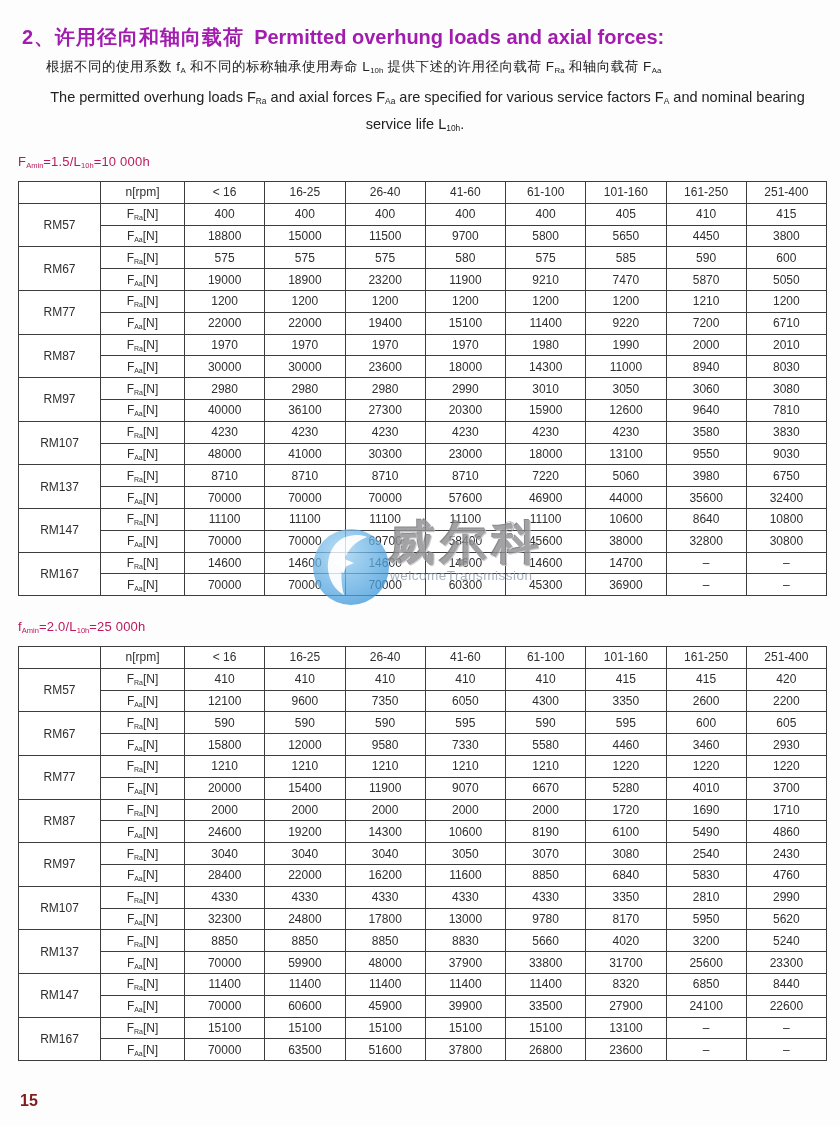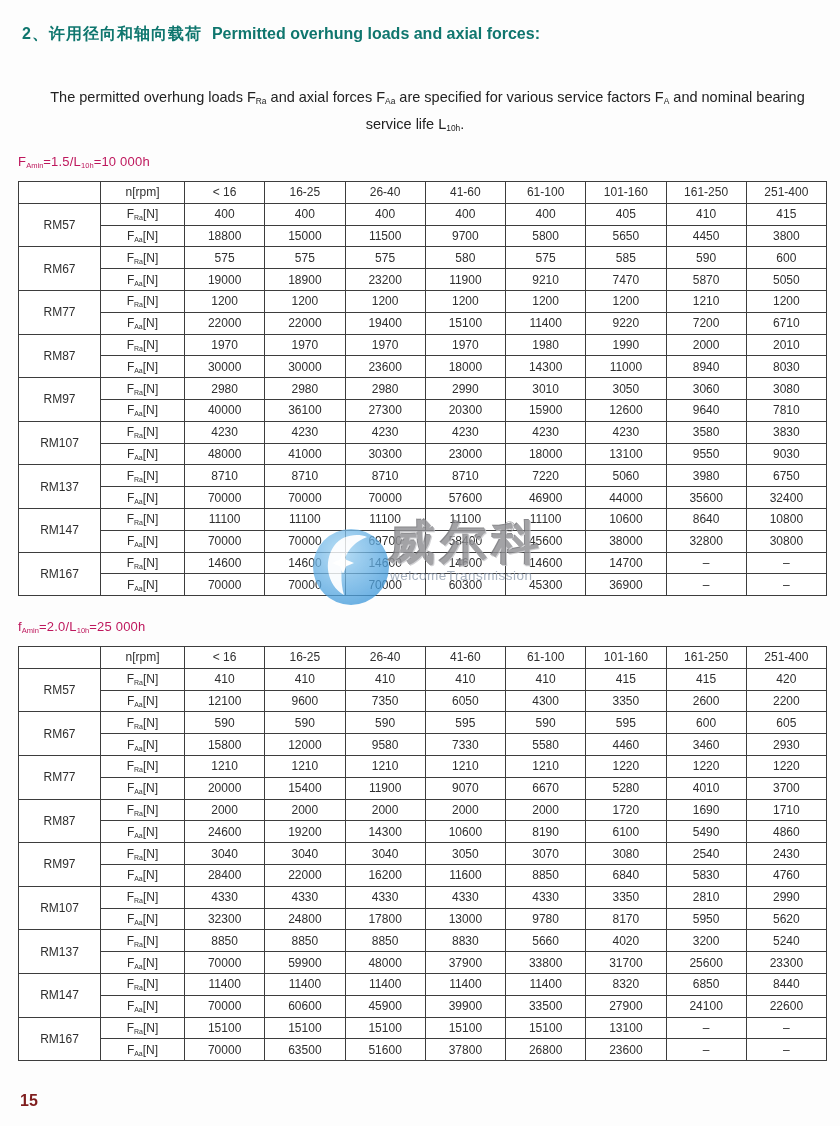--- a/index.html
+++ b/index.html
@@ -5,21 +5,21 @@
   * { margin:0; padding:0; box-sizing:border-box; }
   html,body { background:#e8e8e8; }
   .page {
     position:relative; width:840px; height:1126px; margin:0 auto;
     background:#fdfdfd; overflow:hidden;
     font-family:"Liberation Sans","DejaVu Sans",sans-serif;
     color:#2a2a2a;
   }
   sub { font-size:0.58em; line-height:0; vertical-align:-0.25em; letter-spacing:0; }
 
-  .title-row { position:absolute; top:24px; left:22px; font-size:16px; font-weight:bold; color:#0f766e; white-space:nowrap; }
+  .title-row { position:absolute; top:24px; left:22px; font-size:20px; font-weight:bold; color:#a21caf; white-space:nowrap; }
   .title-row .cn { margin-right:10px; letter-spacing:1px; }
 
   .para-cn { position:absolute; top:58px; left:46px; font-size:13.5px; color:#222; letter-spacing:0.5px; white-space:nowrap; }
   .para-en { position:absolute; top:84px; left:20px; width:790px; font-size:14.5px; line-height:27px; text-indent:25px; color:#222;text-align:center; }
 
   .table-section { position:absolute; left:18px; width:808px; }
   #section-0 { top:154px; }
   #section-1 { top:619px; }
   .tbl-heading { font-size:13px; color:#be185d; height:20px; margin-bottom:7px; letter-spacing:0.2px; }
 
@@ -48,20 +48,21 @@
 </style>
 </head>
 <body>
 
 <div class="page">
 
   <div class="title-row">
     <span class="cn">2、许用径向和轴向载荷</span><span class="en">Permitted overhung loads and axial forces:</span>
   </div>
 
+  <p class="para-cn">根据不同的使用系数 f<sub>A</sub> 和不同的标称轴承使用寿命 L<sub>10h</sub> 提供下述的许用径向载荷 F<sub>Ra</sub> 和轴向载荷 F<sub>Aa</sub></p>
   <p class="para-en">The permitted overhung loads F<sub>Ra</sub> and axial forces F<sub>Aa</sub> are specified for various service factors F<sub>A</sub> and nominal bearing service life L<sub>10h</sub>.</p>
 
   <div id="tables-root">
       <div class="table-section" id="section-0">
         <div class="tbl-heading">F<sub>Amin</sub>=1.5/L<sub>10h</sub>=10 000h</div>
         <table class="load-table">
           <colgroup>
             <col style="width: 82px;">
             <col style="width: 84px;">
             <col>

